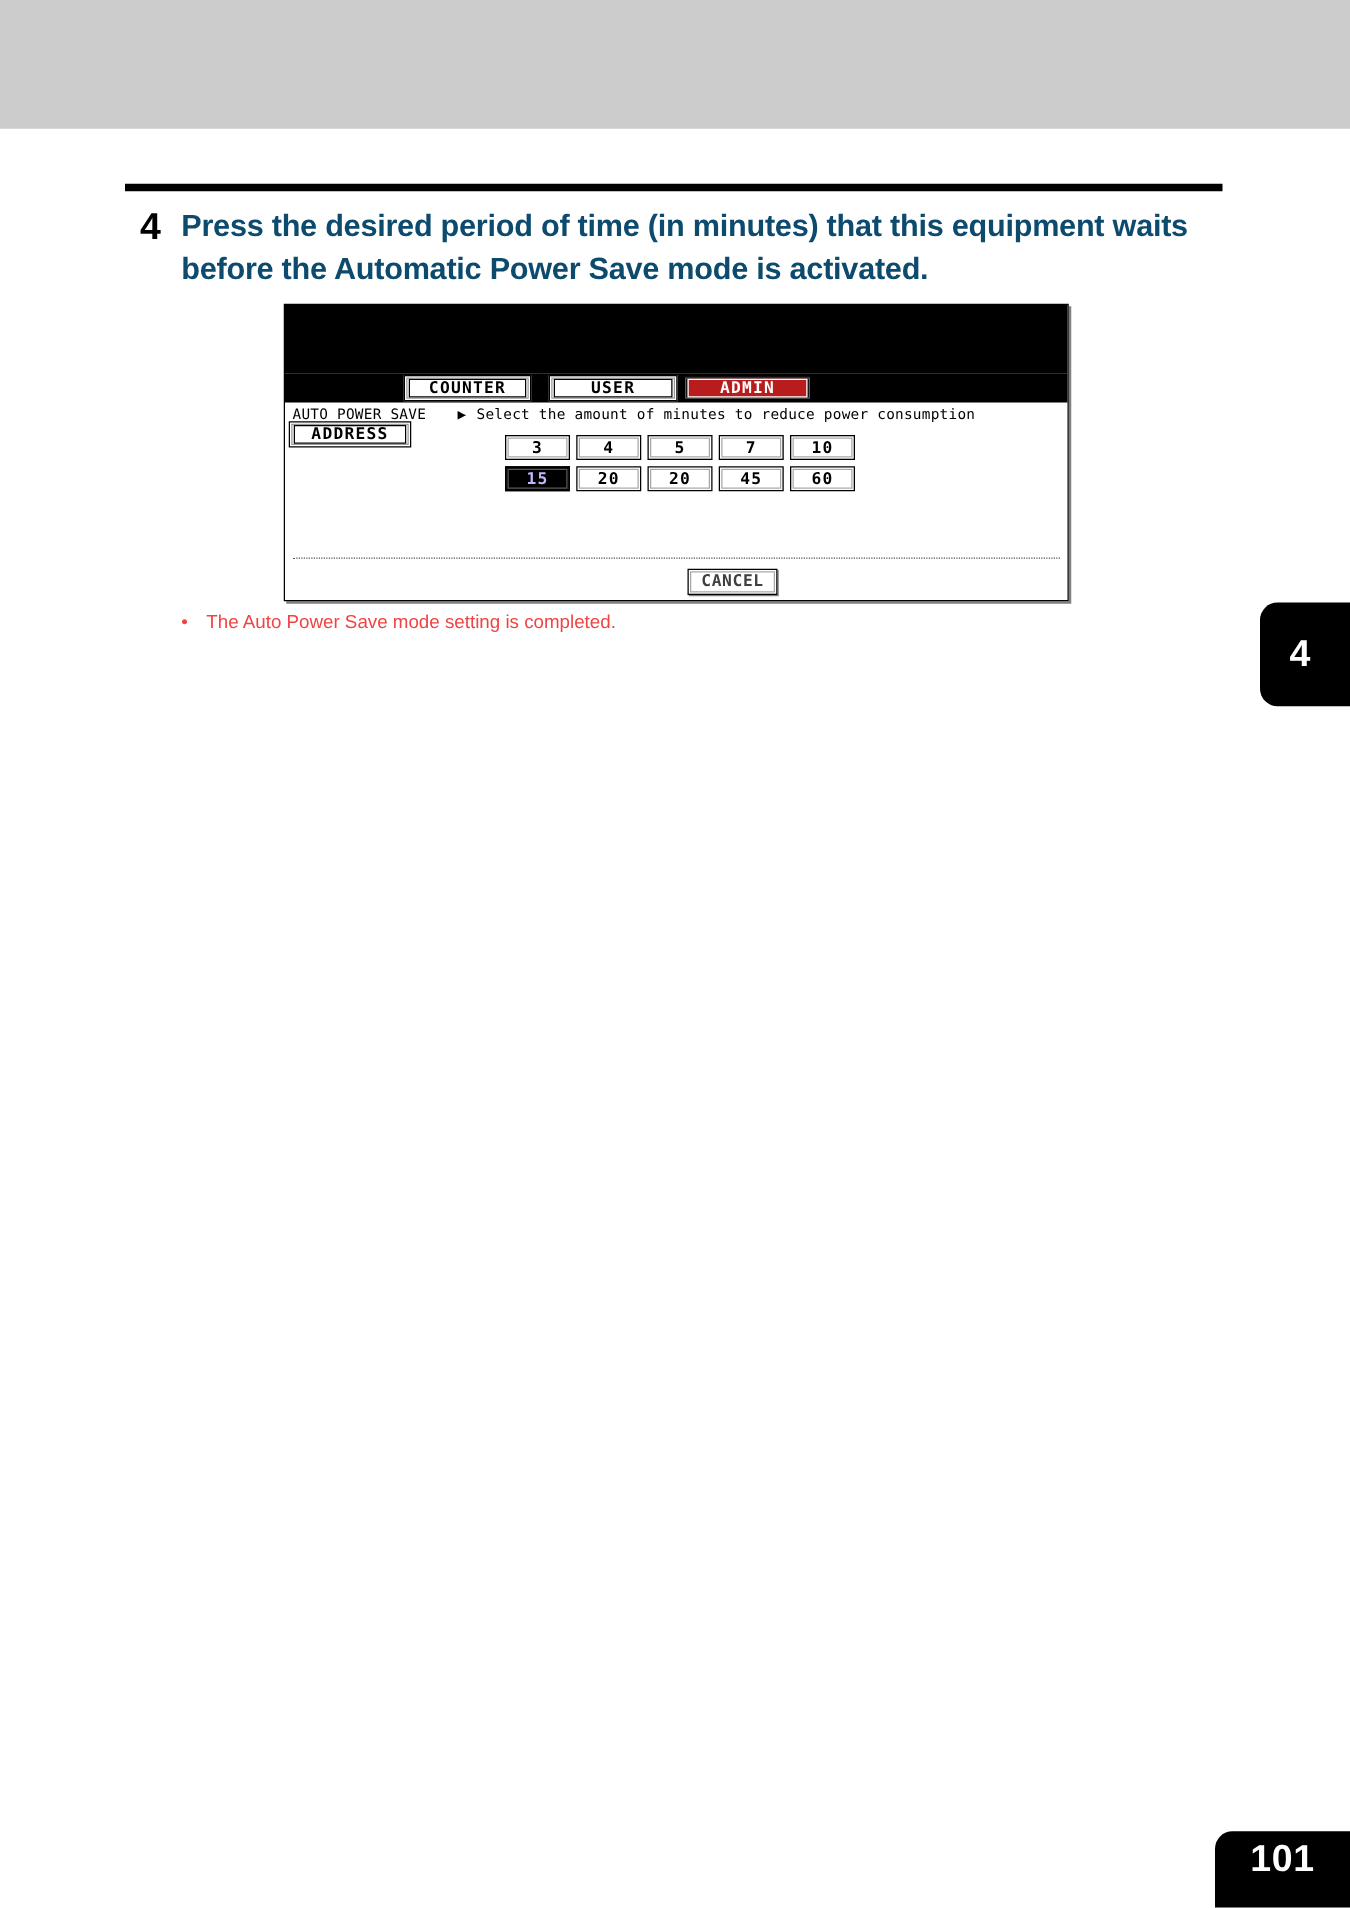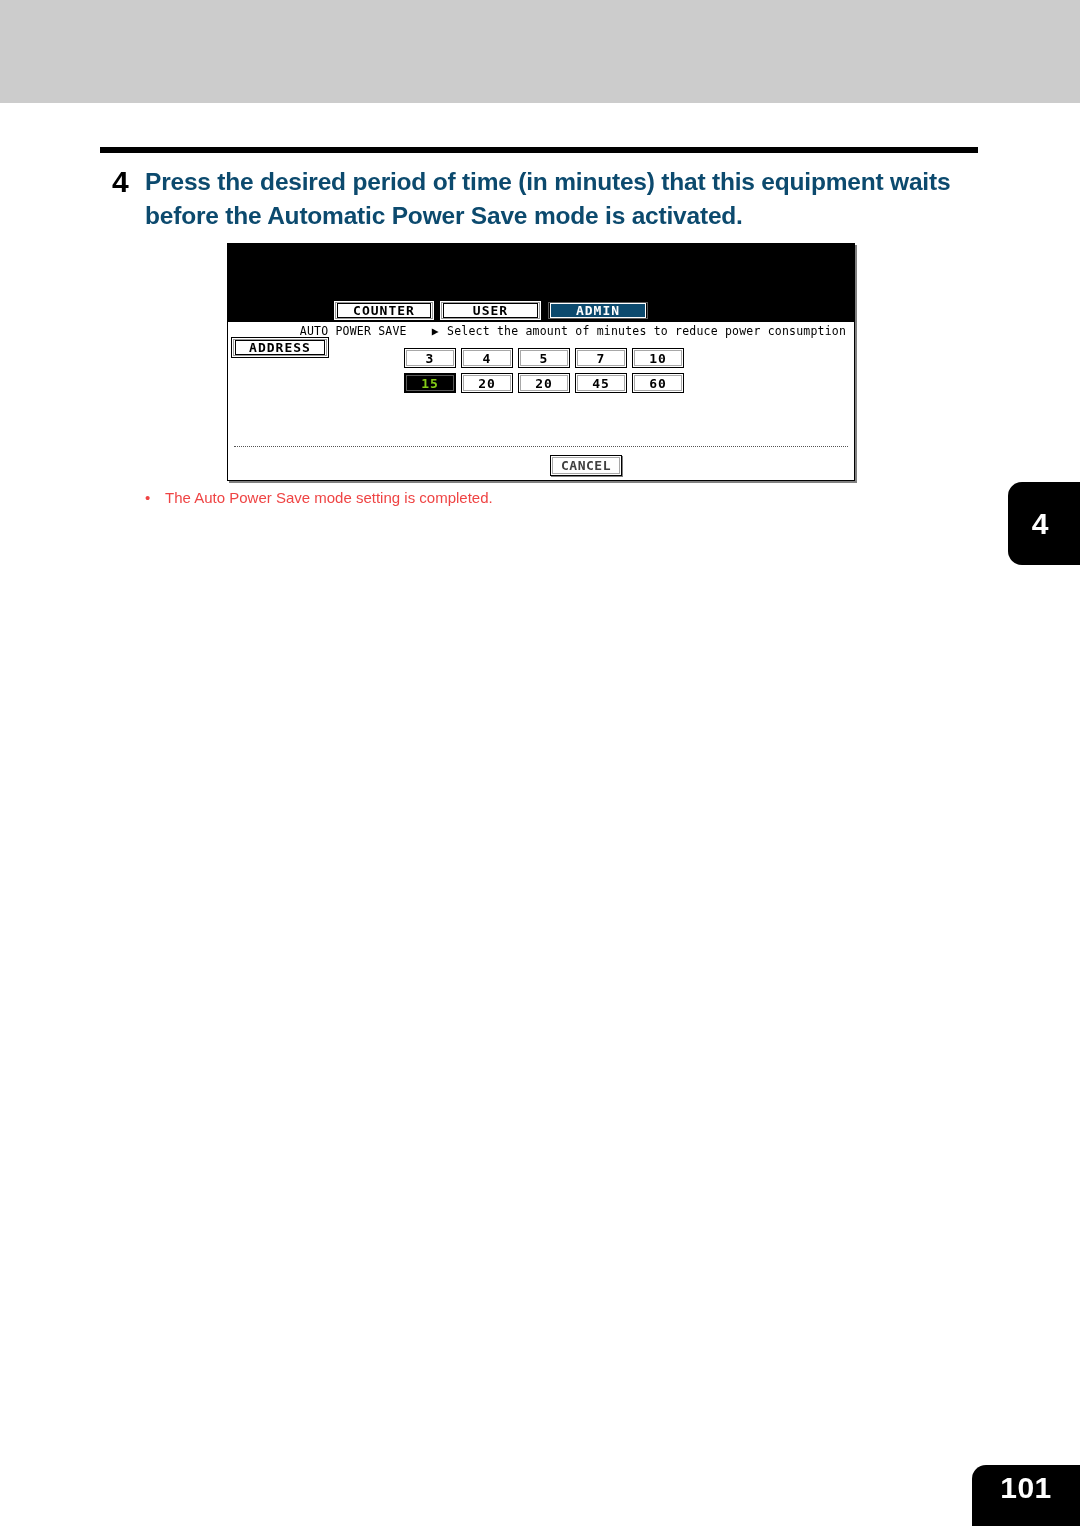--- a/index.html
+++ b/index.html
@@ -114,44 +114,43 @@
     height: 13px;
     display: flex;
     align-items: center;
     justify-content: center;
     line-height: 1;
   }
   .tab.active {
     background: #000000;
   }
   .tab.active .tab-inner {
-    background: #0c4a6e;
+    background: #b91c1c;
     color: #ffffff;
     border: 1px solid #ffffff;
   }
   .tab.active {
     box-shadow: inset 0 0 0 1px #000000, inset 0 0 0 2px #5a5a5a;
   }
   .tab-address { left: 3px;   width: 98px; margin-top: 37px; }
-  .tab-counter { left: 105px; width: 102px; }
+  .tab-counter { left: 95px; width: 102px; }
   .tab-user    { left: 211px; width: 103px; text-align: center; }
   .tab-admin   { left: 318px; width: 104px; }
 
   
   .status-line {
     position: absolute;
     left: 6px;
     top: 80px;
     width: 612px;
     font-size: 11.5px;
     color: #000;
     white-space: nowrap;
     font-family: "DejaVu Sans Mono", monospace;
     letter-spacing: 0.2px;
-    text-align: right;
   }
   .status-label { display: inline-block; }
   .status-arrow {
     display: inline-block;
     margin-left: 18px;
     margin-right: 1px;
   }
   .status-msg { display: inline-block; }
 
   
@@ -177,21 +176,21 @@
     align-items: center;
     justify-content: center;
     font-size: 13px;
     font-weight: bold;
     color: #000;
     letter-spacing: 1px;
     font-family: "DejaVu Sans Mono", monospace;
   }
   .num-btn.selected {
     background: #000000;
-    color: #84cc16;
+    color: #c4b5fd;
     box-shadow: inset 0 0 0 1px #000000, inset 0 0 0 2px #5a5a5a;
   }
 
   
   .lcd-divider {
     position: absolute;
     left: 6px;
     top: 202px;
     width: 614px;
     height: 1px;

